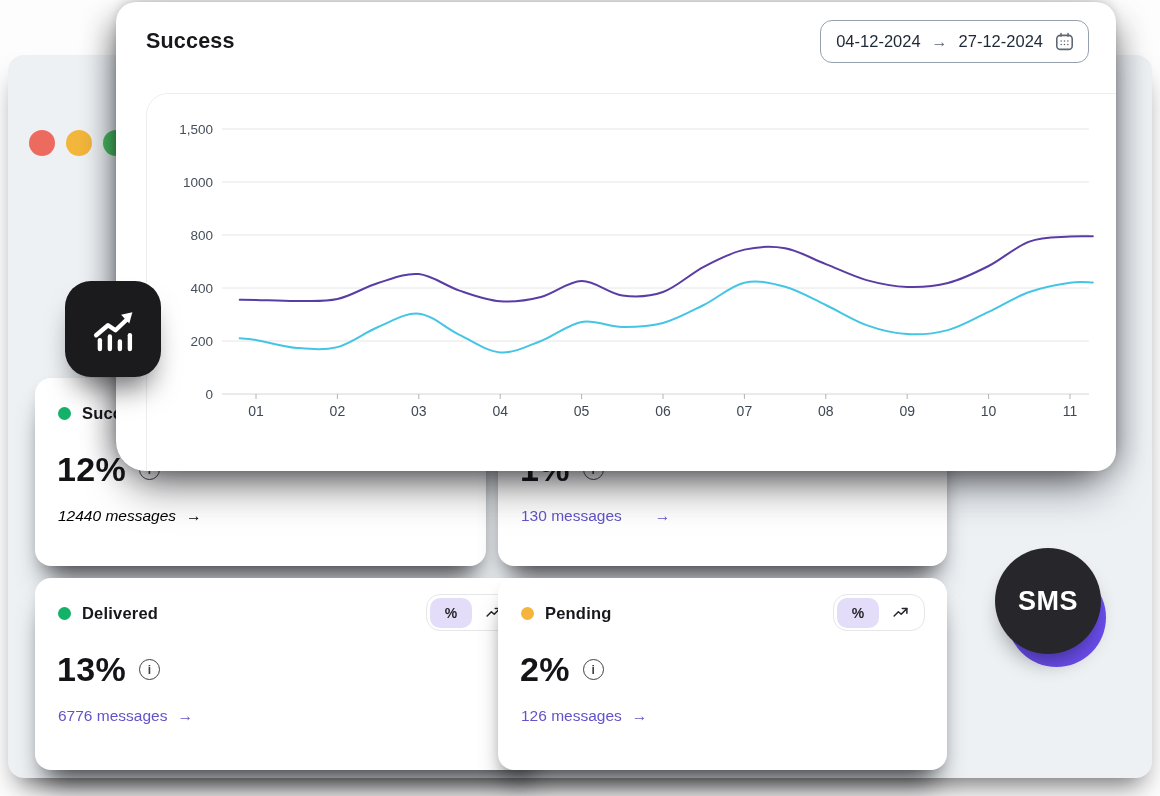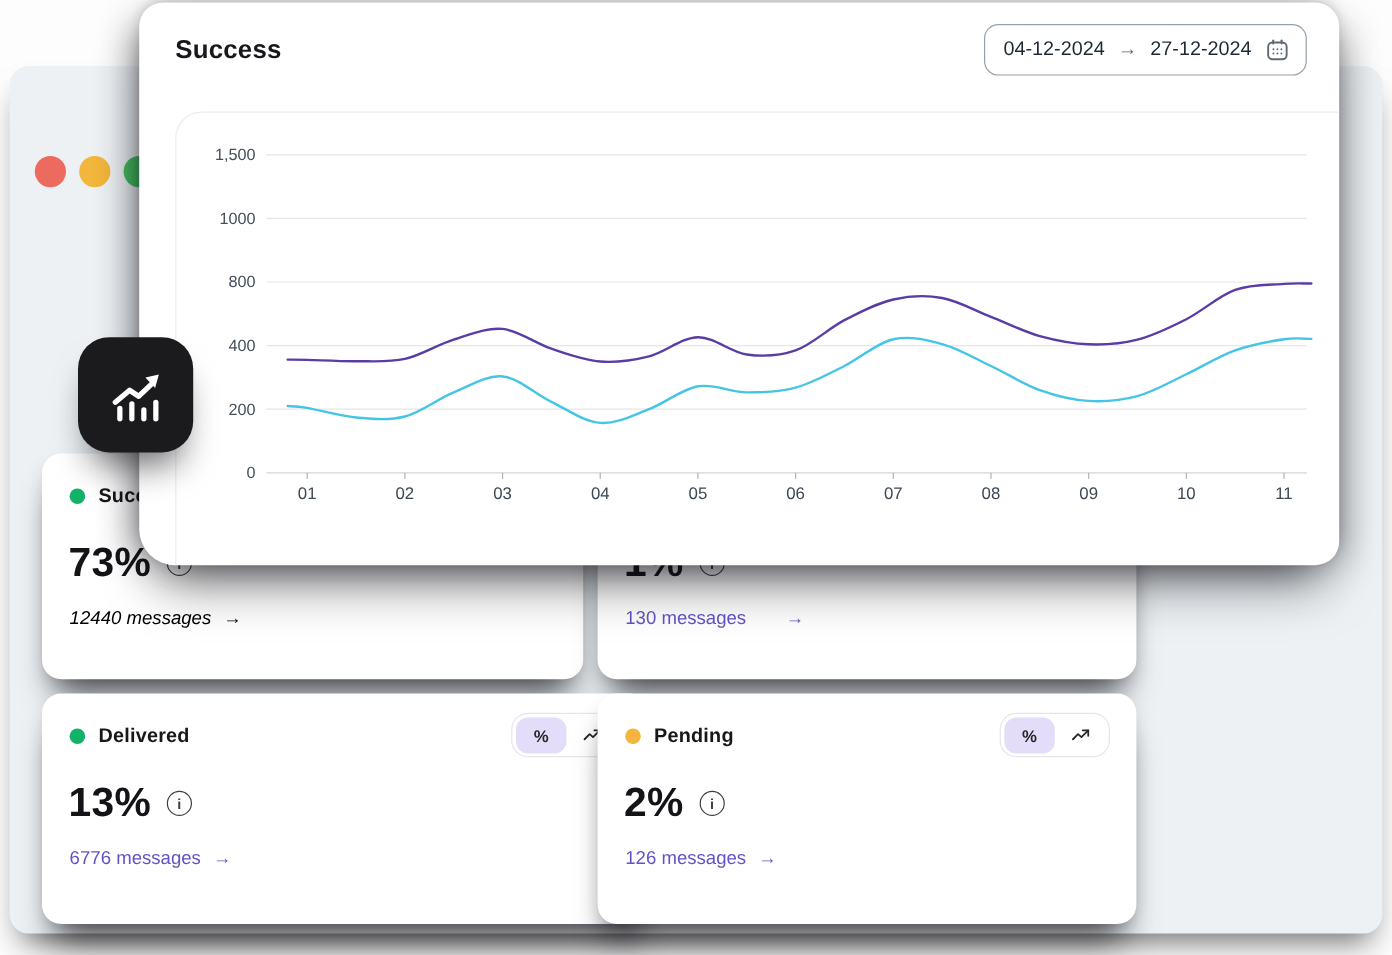--- a/index.html
+++ b/index.html
@@ -66,21 +66,21 @@
     <span class="traffic-dot" style="left: 58px; background: rgb(242, 182, 60);"></span>
     <span class="traffic-dot" style="left: 95px; background: rgb(71, 190, 97);"></span>
   </div>
 
   <div class="stat-card" style="left:35px;top:378px;width:451px;height:188px">
     <div class="stat-head">
       <span class="dot" style="background: rgb(18, 178, 105);"></span>
       <span class="stat-title">Success</span>
     </div>
     <div class="stat-value-row">
-      <span class="stat-value">73%</span>
+      <span class="stat-value">12%</span>
       <span class="info-icon">i</span>
     </div>
     <a class="stat-link" style="color: #000000; font-style: italic;">
       <span>12440 messages</span>
       <span>→</span>
     </a>
   </div>
 
   <div class="stat-card" style="left:498px;top:378px;width:449px;height:188px">
     <div class="stat-head">
@@ -208,14 +208,20 @@
     <svg width="60" height="60" viewBox="0 0 96 96" fill="none" stroke="#fff" stroke-width="7" stroke-linecap="round" stroke-linejoin="round">
       <line x1="27" y1="66" x2="27" y2="80"></line>
       <line x1="43" y1="60" x2="43" y2="80"></line>
       <line x1="59" y1="68" x2="59" y2="80"></line>
       <line x1="75" y1="58" x2="75" y2="80"></line>
       <path d="M21 58 L40 42 L52 50 L71 32"></path>
       <path d="M79 21 L61 25 L74 39 Z" fill="#fff" stroke="none"></path>
     </svg>
   </div>
 
+  <div class="sms-badge">
+    <div class="sms-accent" style="background: rgb(108, 78, 240);"></div>
+    <div class="sms-circle">
+      <span class="sms-label">SMS</span>
+    </div>
+  </div>
 
 </div>
 
 </body></html>

